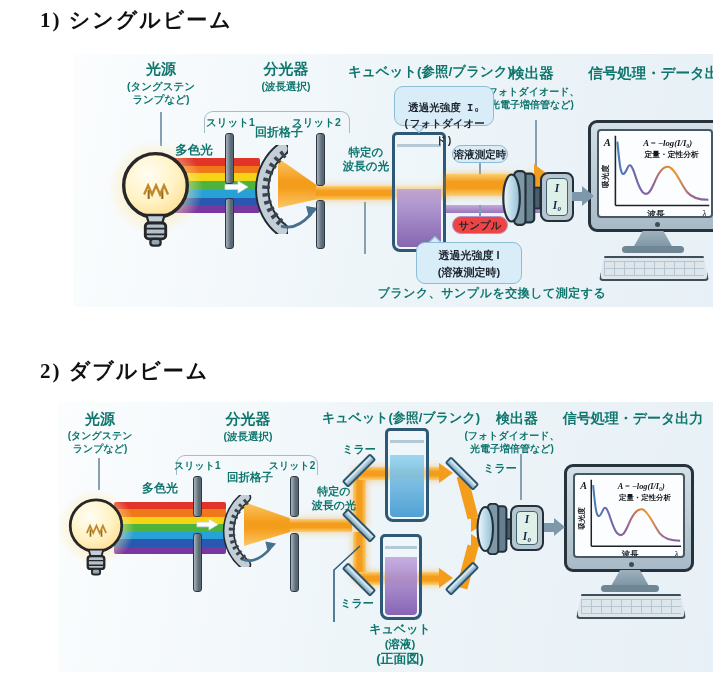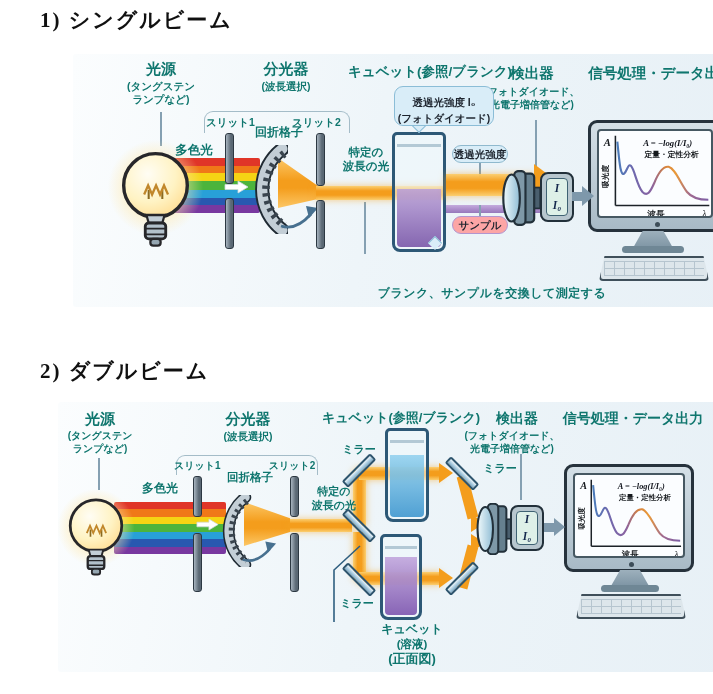--- a/index.html
+++ b/index.html
@@ -124,38 +124,42 @@
     <div>波長の光</div>
   </div>
   <div class="vline" style="left:336px;top:202px;height:52px;"></div>
 
   <div class="lbl" style="left:320px;top:64px;width:150px;font-size:13.5px;">キュベット(参照/ブランク)</div>
   <div class="cuvette" style="left:364px;top:132px;width:54px;height:120px;z-index:3;">
     <div class="lip"></div>
     <div class="liquid" style="height:58px;background:linear-gradient(180deg,rgba(186,160,216,.88),rgba(124,90,170,.92));"></div>
   </div>
 
-  <div class="callout" style="left:366px;top:86px;width:100px;height:40px;font-size:10.5px;line-height:1.55;z-index:6;padding-top:7px;">
+  <div class="callout" style="left:366px;top:86px;width:100px;height:40px;font-size:10.5px;line-height:1.55;z-index:6;padding-top:13px;font-family:Liberation Mono, monospace;">
     <div>透過光強度 I₀</div>
     <div>(フォトダイオード)</div>
   </div>
   <div class="diam" style="left:386px;top:121px;border-right:1.5px solid #8bbdd7;border-bottom:1.5px solid #8bbdd7;z-index:5;"></div>
 
-  <div class="pill" style="left:424px;top:145px;width:56px;height:18px;background:#d9edf8;border:1.3px solid #8fb9ce;z-index:5;">透過光強度</div>
+  <div class="pill" style="left:424px;top:145px;width:56px;height:18px;background:#d9edf8;border:1.3px solid #8fb9ce;z-index:5;">溶液測定時</div>
   <div class="vline" style="left:451px;top:163px;height:14px;"></div>
 
   <div class="beam" style="left:418px;top:174px;width:88px;height:22px;z-index:4;"></div>
   <div class="ah" style="left:506px;top:164px;border-width:21px 0 21px 28px;border-color:transparent transparent transparent #f49d1c;z-index:4;"></div>
 
   <div style="position:absolute;left:418px;top:205px;width:94px;height:8px;background:linear-gradient(180deg,#c4abdd,#a98ac9 60%,#9678ba);z-index:4;"></div>
   <div class="ah" style="left:512px;top:201px;border-width:8px 0 8px 13px;border-color:transparent transparent transparent #a98ac9;z-index:4;"></div>
 
-  <div class="pill" style="left:424px;top:216px;width:56px;height:18px;background:#fca5a5;border:1.3px solid #b295cf;z-index:5;">サンプル</div>
+  <div class="pill" style="left:424px;top:216px;width:56px;height:18px;background:#ef4444;border:1.3px solid #b295cf;z-index:5;">サンプル</div>
   <div class="vline" style="left:451px;top:205px;height:11px;z-index:5;"></div>
 
+  <div class="callout" style="left:388px;top:242px;width:106px;height:42px;font-size:11px;line-height:1.55;z-index:6;padding-top:4px;">
+    <div>透過光強度 I</div>
+    <div>(溶液測定時)</div>
+  </div>
   <div class="diam" style="left:402px;top:238px;border-left:1.5px solid #8bbdd7;border-top:1.5px solid #8bbdd7;z-index:5;"></div>
 
   <div class="lbl" style="left:330px;top:286px;width:268px;font-size:12px;letter-spacing:.5px;">ブランク、サンプルを交換して測定する</div>
 
   <div class="lbl" style="left:472px;top:64px;width:64px;font-size:14.5px;">検出器</div>
   <div class="lbl" style="left:446px;top:86px;width:116px;font-size:10px;">
     <div>(フォトダイオード、</div>
     <div>光電子増倍管など)</div>
   </div>
   <div class="vline" style="left:507px;top:120px;height:48px;"></div>
@@ -314,21 +318,21 @@
 
   <div class="lbl" style="left:294px;top:410px;width:158px;font-size:13px;">キュベット(参照/ブランク)</div>
   <div class="cuvette" style="left:357px;top:428px;width:44px;height:94px;z-index:3;">
     <div class="lip"></div>
     <div class="liquid" style="height:62px;background:linear-gradient(180deg,rgba(143,208,238,.85),rgba(63,151,207,.9));"></div>
   </div>
   <div class="cuvette" style="left:352px;top:534px;width:42px;height:86px;z-index:3;">
     <div class="lip"></div>
     <div class="liquid" style="height:58px;background:linear-gradient(180deg,rgba(192,164,220,.88),rgba(127,88,176,.92));"></div>
   </div>
-  <div class="lbl" style="left:342px;top:622px;width:84px;font-size:12px;z-index:5;">
+  <div class="lbl" style="left:330px;top:622px;width:84px;font-size:12px;z-index:5;">
     <div>キュベット</div>
     <div style="font-size:11.5px;">(溶液)</div>
     <div style="font-size:13px;">(正面図)</div>
   </div>
 
   <div class="lbl" style="left:458px;top:410px;width:62px;font-size:14px;">検出器</div>
   <div class="lbl" style="left:430px;top:430px;width:108px;font-size:10px;">
     <div>(フォトダイオード、</div>
     <div>光電子増倍管など)</div>
   </div>

